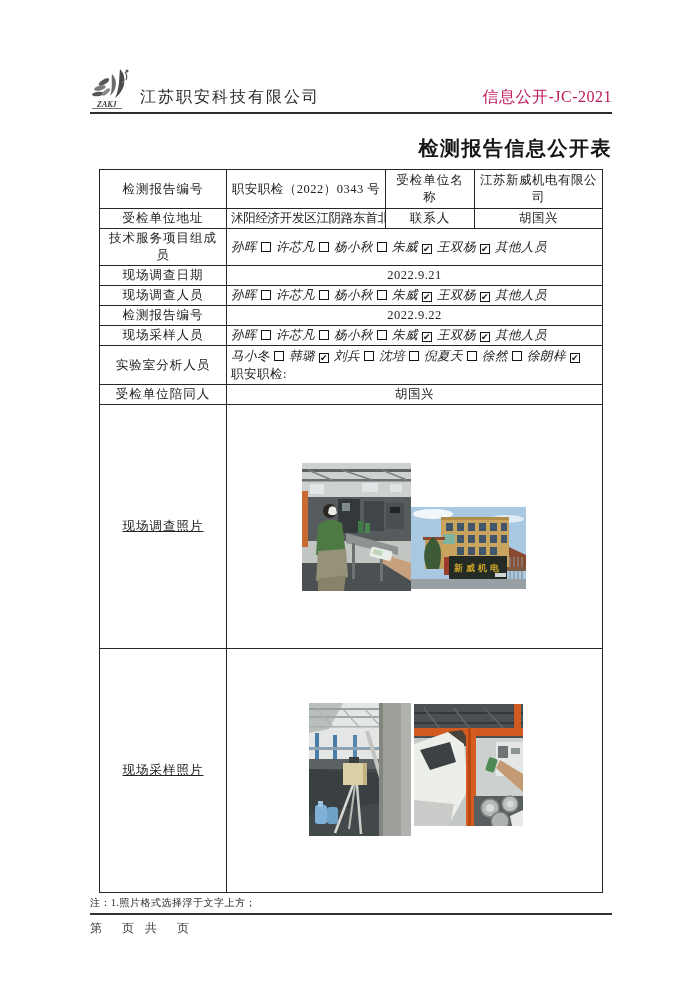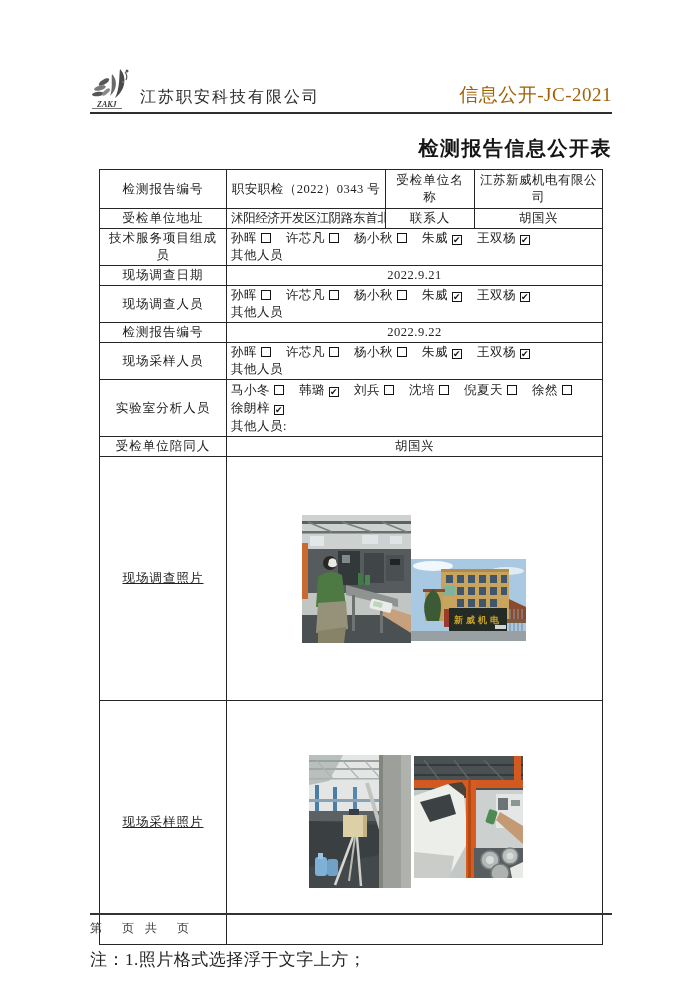--- a/index.html
+++ b/index.html
@@ -7,21 +7,21 @@
   body { font-family:"Liberation Serif","DejaVu Serif",serif; color:#1f1f1f; position:relative; }
   .page { position:relative; width:700px; height:989px; background:#fff; overflow:hidden; }
   .content { position:absolute; left:90px; top:0; width:522px; }
 
   
   .hdr { display:flex; align-items:flex-end; justify-content:space-between;
          padding-top:28px; padding-bottom:2px; border-bottom:2px solid #2e2e2e;margin-top:40px; }
   .hdr-left { display:flex; align-items:flex-end; gap:4px; }
   .logo { width:46px; height:42px; flex:0 0 auto; }
   .company { font-size:16px; letter-spacing:2px; color:#2b2b2b; padding-bottom:2px; }
-  .doccode { font-size:19px; letter-spacing:0.5px; color:#a16207; padding-bottom:2px; }
+  .doccode { font-size:16px; letter-spacing:0.5px; color:#be185d; padding-bottom:2px; }
 
   
   .title { text-align:right; font-size:20px; font-weight:bold; letter-spacing:1.5px;
            margin-top:21px; margin-bottom:7px; color:#151515; }
 
   
   table.form { border-collapse:collapse; margin-left:9px; width:503px; table-layout:fixed; }
   table.form td { border:1.4px solid #262626; font-size:12.5px; color:#222;
                   padding:1px 4px; vertical-align:middle; overflow:hidden; }
   td.lab { text-align:center; letter-spacing:1px; }
@@ -29,28 +29,28 @@
   td.left { text-align:left; padding-left:9px; letter-spacing:0.5px; }
   td.condensed { font-size:11px; letter-spacing:-0.3px; white-space:nowrap; }
   tr.h38 td { height:39px; }
   tr.h19 td { height:19px; }
   tr.h20 td { height:20px; }
   tr.hphoto td { height:243px; padding:0;text-decoration:underline; }
   .photo-wrap { position:relative; width:100%; height:243px; }
   .ph { position:absolute; display:block; }
 
   
-  .member { white-space:nowrap; margin-right:15px; }
+  .member { white-space:nowrap; margin-right:5px;font-style:italic; }
   .cb { display:inline-block; width:10px; height:10px; border:1.4px solid #141414;
         margin-left:4px; vertical-align:-1px; line-height:9px; font-size:9px; text-align:center;
         font-family:"DejaVu Sans",sans-serif; font-weight:bold; color:#0e0e0e; }
   .labline { line-height:18px; }
 
   
-  .note { margin-left:0px; margin-top:3px; font-size:17px; letter-spacing:0.5px; color:#242424; }
+  .note { margin-left:0px; margin-top:3px; font-size:10px; letter-spacing:0.5px; color:#242424; }
   .footer { position:absolute; left:90px; top:913px; width:522px;
             border-top:2px solid #333; padding-top:5px;
             font-size:12px; letter-spacing:4px; color:#3a3a3a; }
 </style>
 </head>
 <body>
 
 <div class="page">
   <div class="content">
 
@@ -121,21 +121,21 @@
 
       <tr class="h19">
         <td class="lab">现场采样人员</td>
         <td class="left" colspan="3"><span class="member"><span>孙晖</span><span class="cb"></span></span><span class="member"><span>许芯凡</span><span class="cb"></span></span><span class="member"><span>杨小秋</span><span class="cb"></span></span><span class="member"><span>朱威</span><span class="cb">✔</span></span><span class="member"><span>王双杨</span><span class="cb">✔</span></span><span class="member"><span>其他人员</span></span></td>
       </tr>
 
       <tr class="h38">
         <td class="lab">实验室分析人员</td>
         <td class="left" colspan="3">
           <div class="labline"><span class="member"><span>马小冬</span><span class="cb"></span></span><span class="member"><span>韩璐</span><span class="cb">✔</span></span><span class="member"><span>刘兵</span><span class="cb"></span></span><span class="member"><span>沈培</span><span class="cb"></span></span><span class="member"><span>倪夏天</span><span class="cb"></span></span><span class="member"><span>徐然</span><span class="cb"></span></span><span class="member"><span>徐朗梓</span><span class="cb">✔</span></span></div>
-          <div class="labline">其他人员:</div>
+          <div class="labline">职安职检:</div>
         </td>
       </tr>
 
       <tr class="h20">
         <td class="lab">受检单位陪同人</td>
         <td class="val" colspan="3">胡国兴</td>
       </tr>
 
       <tr class="hphoto">
         <td class="lab">现场调查照片</td>

